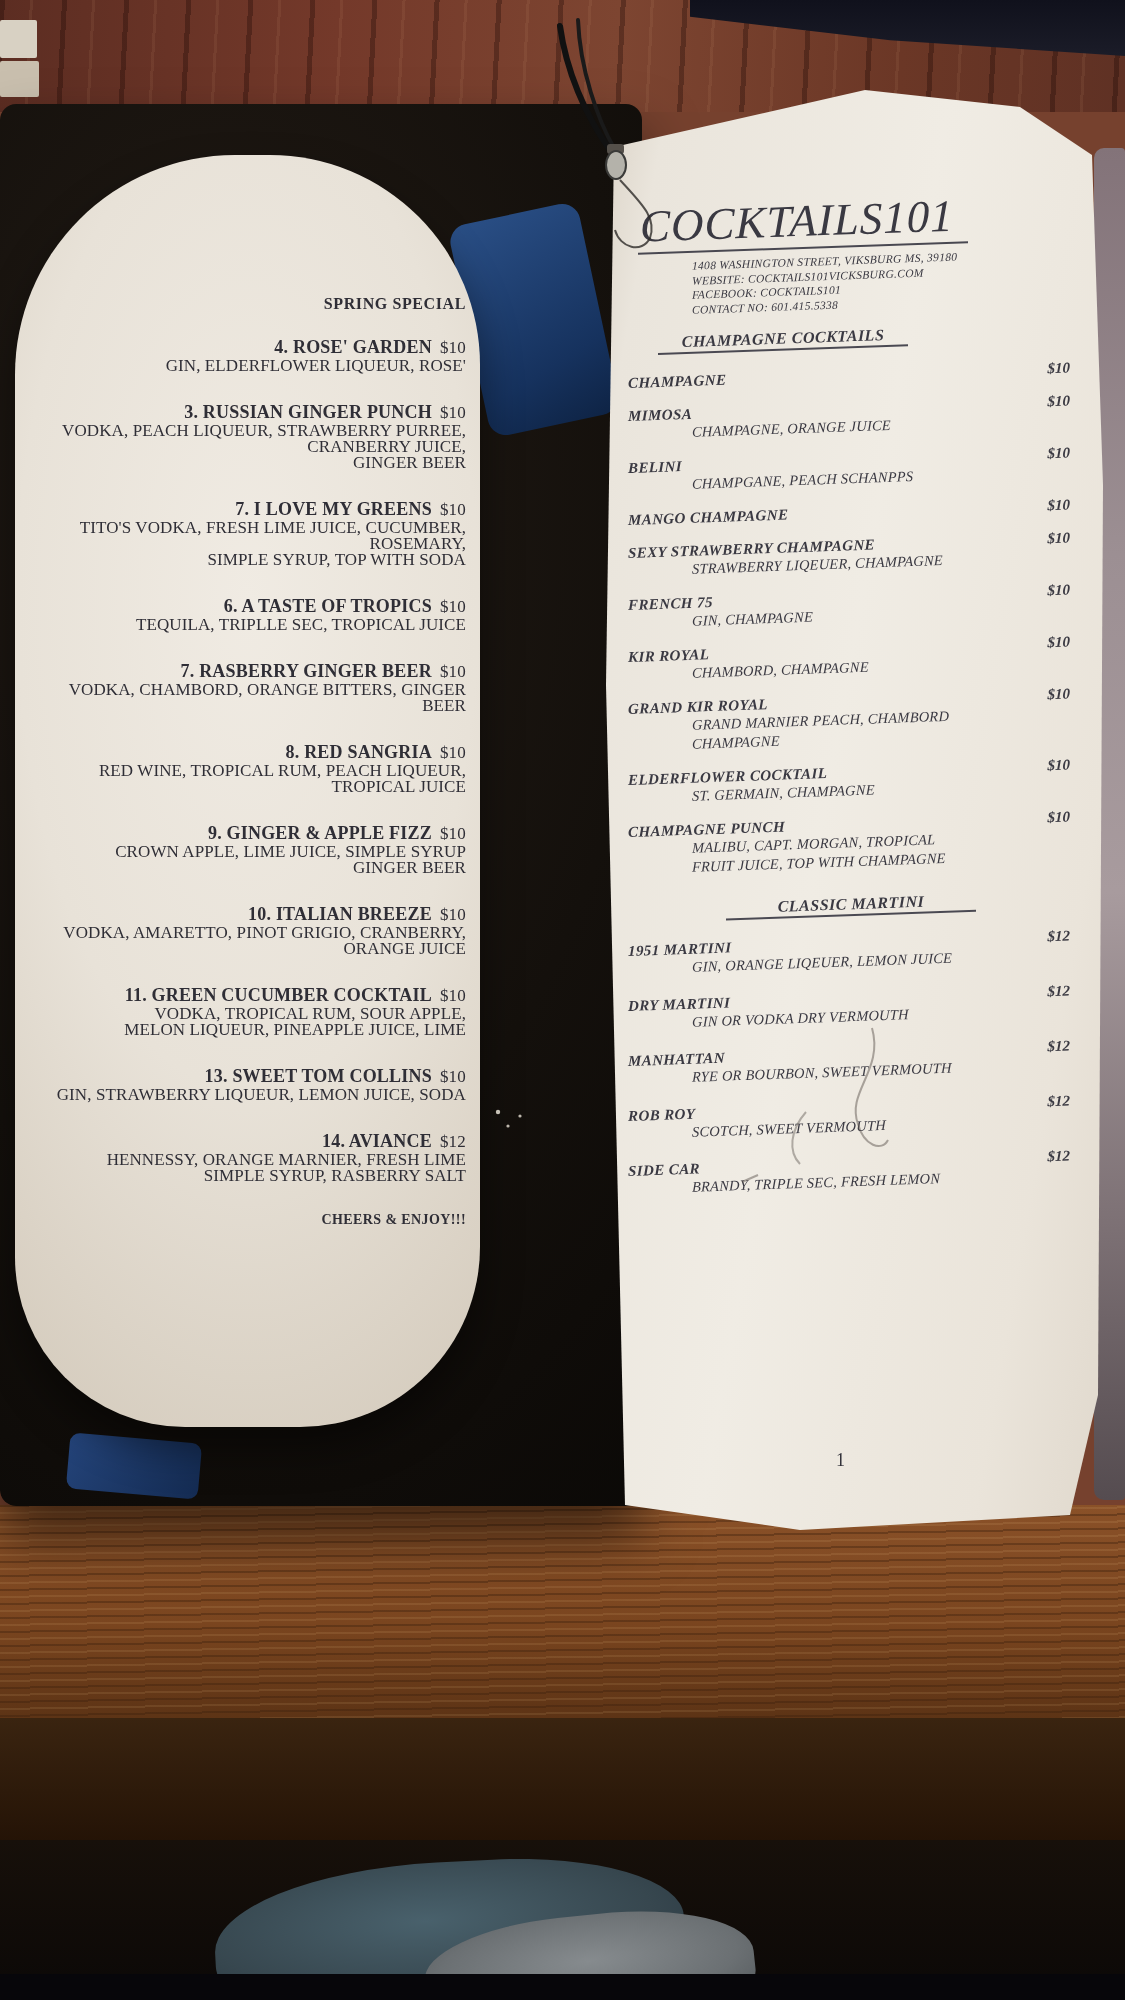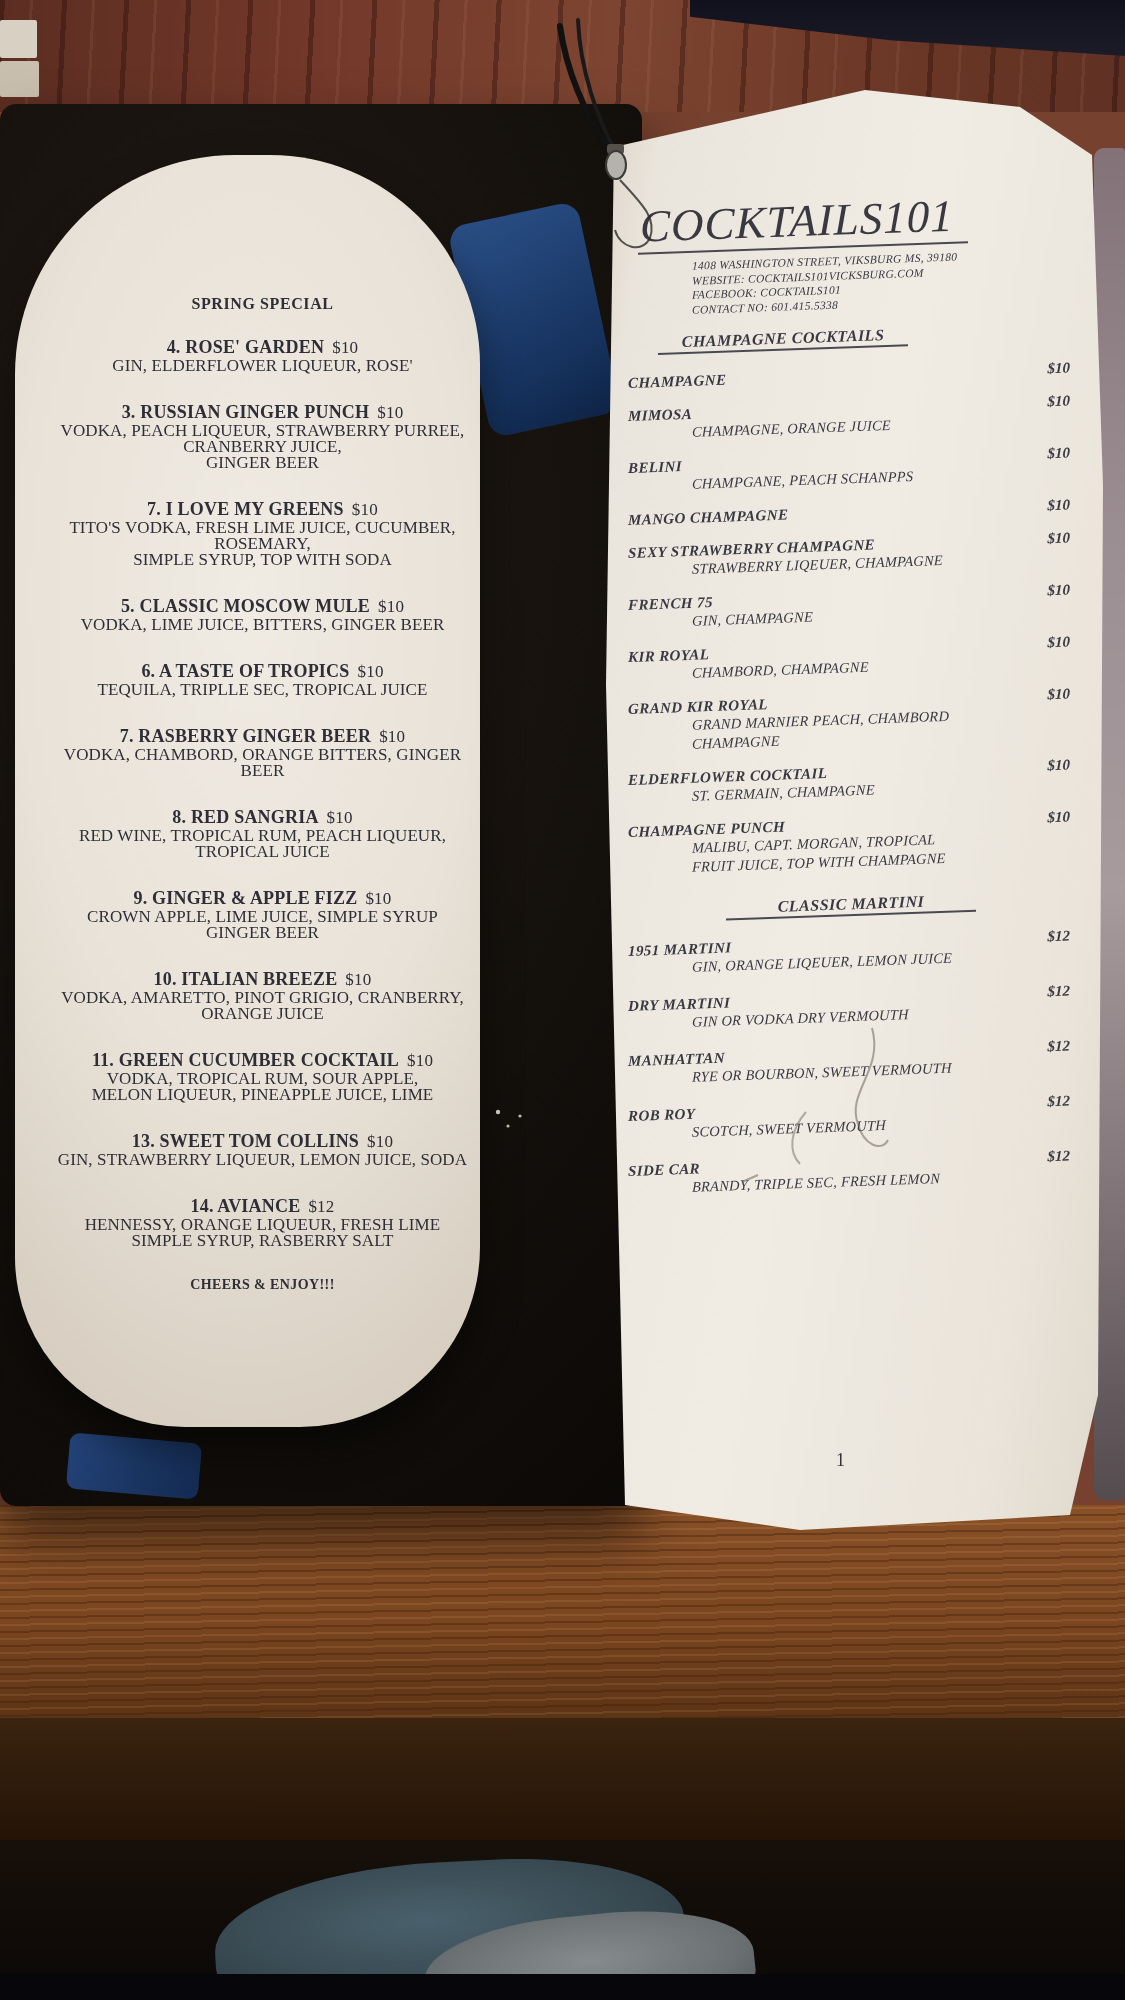--- a/index.html
+++ b/index.html
@@ -44,22 +44,22 @@
     background:linear-gradient(160deg,#2a4f86,#16325e 70%,#0e2344);
     transform:rotate(-12deg);border-radius:18px;}
   .blue-bottom{left:68px;top:1438px;width:132px;height:56px;z-index:4;
     background:linear-gradient(120deg,#24447a,#142b52);transform:rotate(5deg);border-radius:10px;}
 
   
   .left-paper{left:15px;top:155px;width:465px;height:1272px;z-index:5;
     border-radius:220px 210px 180px 170px;
     background:radial-gradient(90% 70% at 50% 35%, #f0ebe3 0%, #e8e2d8 55%, #d6cdbf 100%);
     box-shadow:0 22px 42px rgba(0,0,0,.45);}
-  .left-content{position:absolute;inset:0;padding:140px 0 0 30px;
-    text-align:center;color:#2f2e36;}
+  .left-content{position:absolute;inset:0;padding:140px 14px 0 30px;
+    text-align:right;color:#2f2e36;}
   .l-title{font-size:16px;font-weight:bold;letter-spacing:.6px;margin-bottom:24px;}
   .l-item{margin-bottom:28px;}
   .l-name-row{font-size:18px;font-weight:bold;line-height:20px;letter-spacing:.2px;}
   .l-price{font-weight:normal;font-size:17px;margin-left:8px;}
   .l-ing{font-size:17px;line-height:16px;letter-spacing:.1px;}
   .l-footer{font-size:14px;font-weight:bold;margin-top:8px;letter-spacing:.4px;font-family:Liberation Serif, serif;}
 
   
   .right-paper{left:600px;top:85px;width:525px;height:1460px;z-index:5;
     background:linear-gradient(100deg,#d9d1c5 0%,#eae5dc 9%,#f0ece4 45%,#eae4da 80%,#ded6ca 100%);
@@ -119,24 +119,20 @@
             <div class="l-ing">VODKA, PEACH LIQUEUR, STRAWBERRY PURREE,</div>
             <div class="l-ing">CRANBERRY JUICE,</div>
             <div class="l-ing">GINGER BEER</div>
           </div>
           <div class="l-item">
             <div class="l-name-row"><span class="l-name">7. I LOVE MY GREENS</span><span class="l-price">$10</span></div>
             <div class="l-ing">TITO'S VODKA, FRESH LIME JUICE, CUCUMBER, ROSEMARY,</div>
             <div class="l-ing">SIMPLE SYRUP, TOP WITH SODA</div>
           </div>
           <div class="l-item">
-            <div class="l-name-row"><span class="l-name">5. CLASSIC MOSCOW MULE</span><span class="l-price">$10</span></div>
-            <div class="l-ing">VODKA, LIME JUICE, BITTERS, GINGER BEER</div>
-          </div>
-          <div class="l-item">
             <div class="l-name-row"><span class="l-name">6. A TASTE OF TROPICS</span><span class="l-price">$10</span></div>
             <div class="l-ing">TEQUILA, TRIPLLE SEC, TROPICAL JUICE</div>
           </div>
           <div class="l-item">
             <div class="l-name-row"><span class="l-name">7. RASBERRY GINGER BEER</span><span class="l-price">$10</span></div>
             <div class="l-ing">VODKA, CHAMBORD, ORANGE BITTERS, GINGER BEER</div>
           </div>
           <div class="l-item">
             <div class="l-name-row"><span class="l-name">8. RED SANGRIA</span><span class="l-price">$10</span></div>
             <div class="l-ing">RED WINE, TROPICAL RUM, PEACH LIQUEUR,</div>
@@ -156,21 +152,21 @@
             <div class="l-name-row"><span class="l-name">11. GREEN CUCUMBER COCKTAIL</span><span class="l-price">$10</span></div>
             <div class="l-ing">VODKA, TROPICAL RUM, SOUR APPLE,</div>
             <div class="l-ing">MELON LIQUEUR, PINEAPPLE JUICE, LIME</div>
           </div>
           <div class="l-item">
             <div class="l-name-row"><span class="l-name">13. SWEET TOM COLLINS</span><span class="l-price">$10</span></div>
             <div class="l-ing">GIN, STRAWBERRY LIQUEUR, LEMON JUICE, SODA</div>
           </div>
           <div class="l-item">
             <div class="l-name-row"><span class="l-name">14. AVIANCE</span><span class="l-price">$12</span></div>
-            <div class="l-ing">HENNESSY, ORANGE LIQUEUR, FRESH LIME</div>
+            <div class="l-ing">HENNESSY, ORANGE MARNIER, FRESH LIME</div>
             <div class="l-ing">SIMPLE SYRUP, RASBERRY SALT</div>
           </div>
         </div>
       <div class="l-footer">CHEERS &amp; ENJOY!!!</div>
     </div>
   </div>
 
   <div class="abs right-paper">
     <div class="right-content">
       <div>

